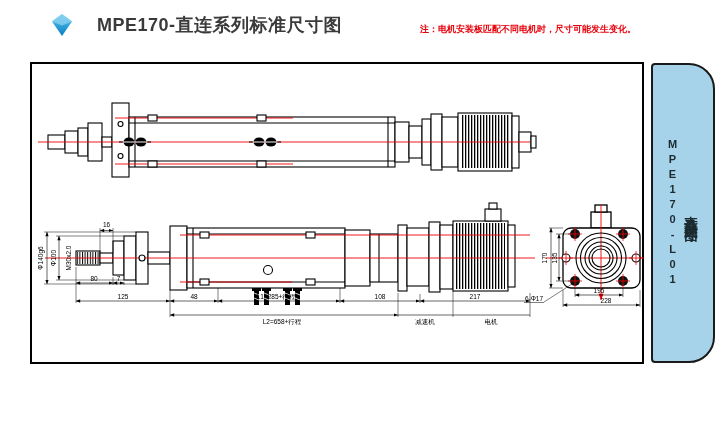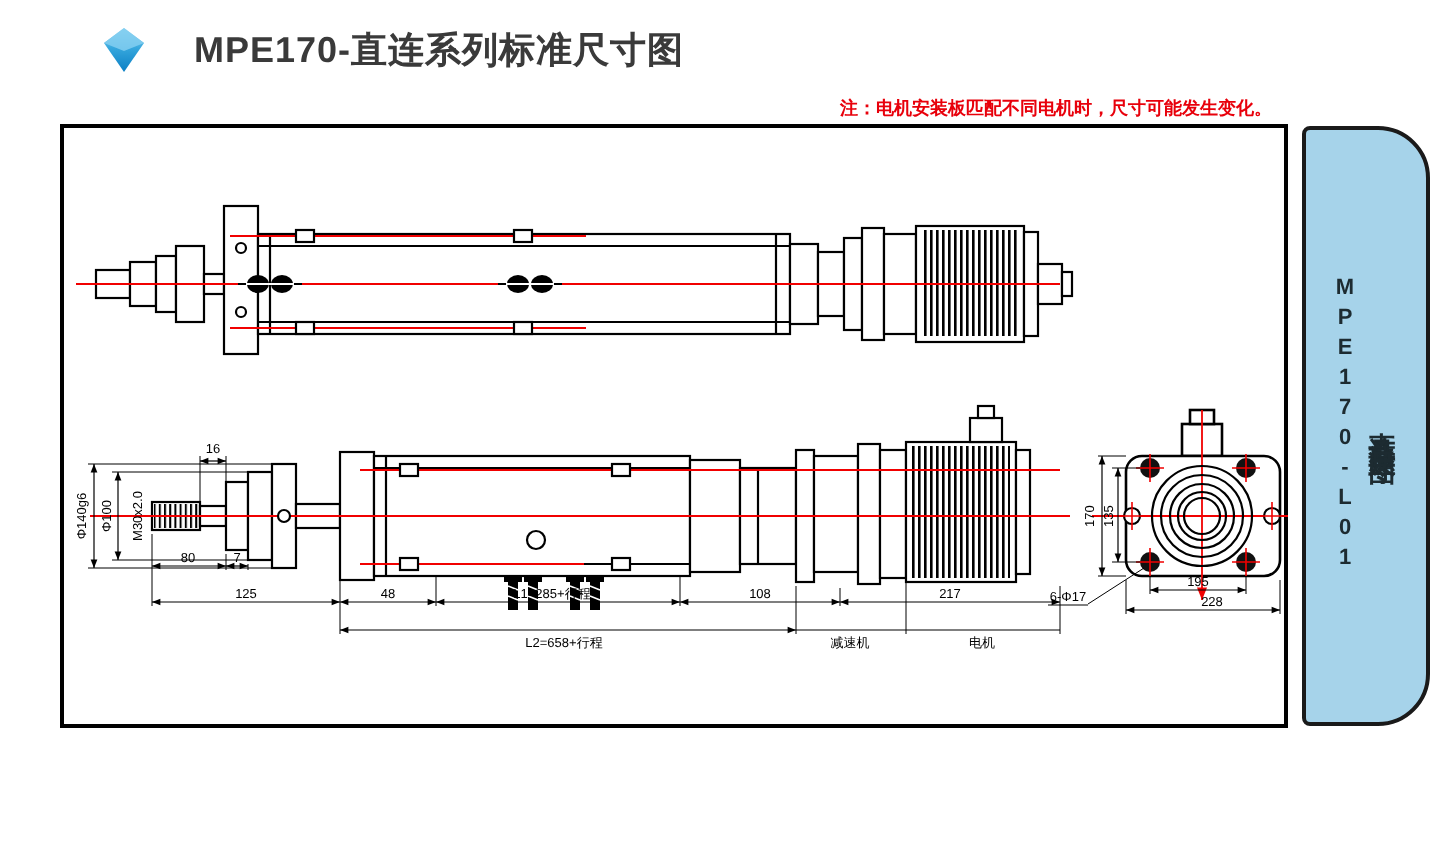--- a/index.html
+++ b/index.html
@@ -2,21 +2,21 @@
 <html><head>
 <meta charset="utf-8">
 <style>
   html,body{margin:0;padding:0;background:#fff;}
   .stage{position:relative;width:724px;height:413px;background:#ffffff;
          font-family:"Liberation Sans",sans-serif;overflow:hidden;}
   .hdr-diamond{position:absolute;left:50px;top:13px;width:24px;height:24px;}
   .hdr-title{position:absolute;left:97px;top:13px;font-size:18px;font-weight:bold;
              color:#3a3a3a;letter-spacing:.5px;white-space:nowrap;}
   .hdr-note{position:absolute;left:420px;top:23px;font-size:9px;font-weight:bold;
-            color:#e8000b;white-space:nowrap;margin-top:25px;}
+            color:#e8000b;white-space:nowrap;}
   .frame{position:absolute;left:30px;top:62px;width:614px;height:302px;
          border:2px solid #000;box-sizing:border-box;background:#fff;}
   .draw{position:absolute;left:30px;top:62px;width:614px;height:302px;
         font-family:"Liberation Sans",sans-serif;}
   .tab{position:absolute;left:651px;top:63px;width:64px;height:300px;
        background:#a6d3ea;border:2px solid #1a1a1a;border-left:2px solid #1a1a1a;
        border-radius:4px 26px 26px 4px;box-sizing:border-box;
        display:flex;align-items:center;justify-content:center;}
   .tab-model{writing-mode:vertical-rl;text-orientation:upright;font-size:11px;
              font-weight:bold;color:#1d2b31;letter-spacing:3px;margin-right:3px;}

